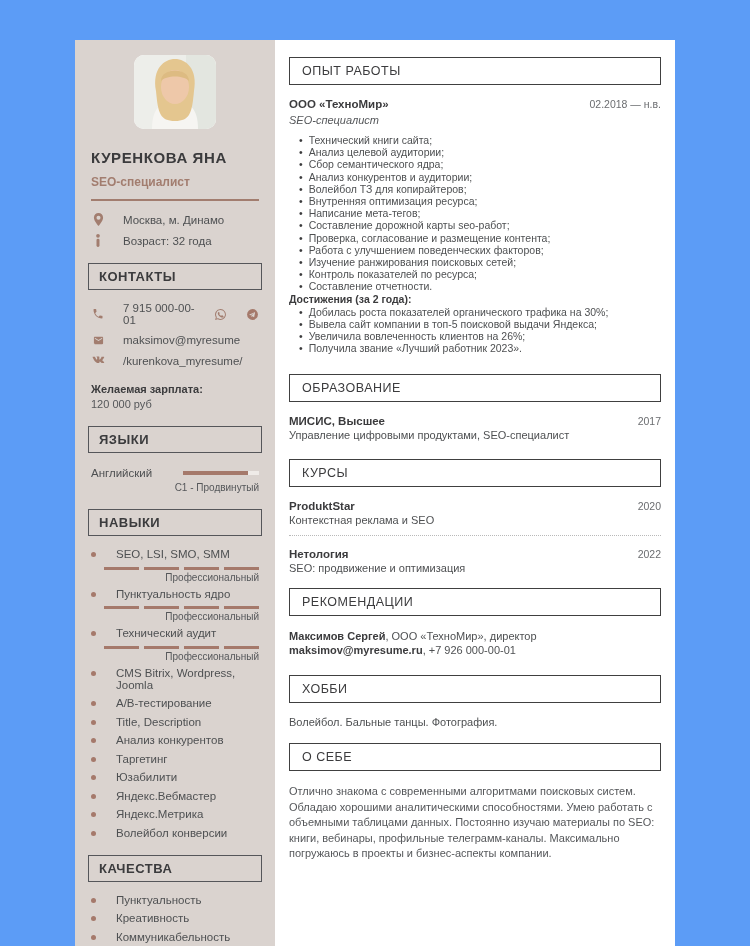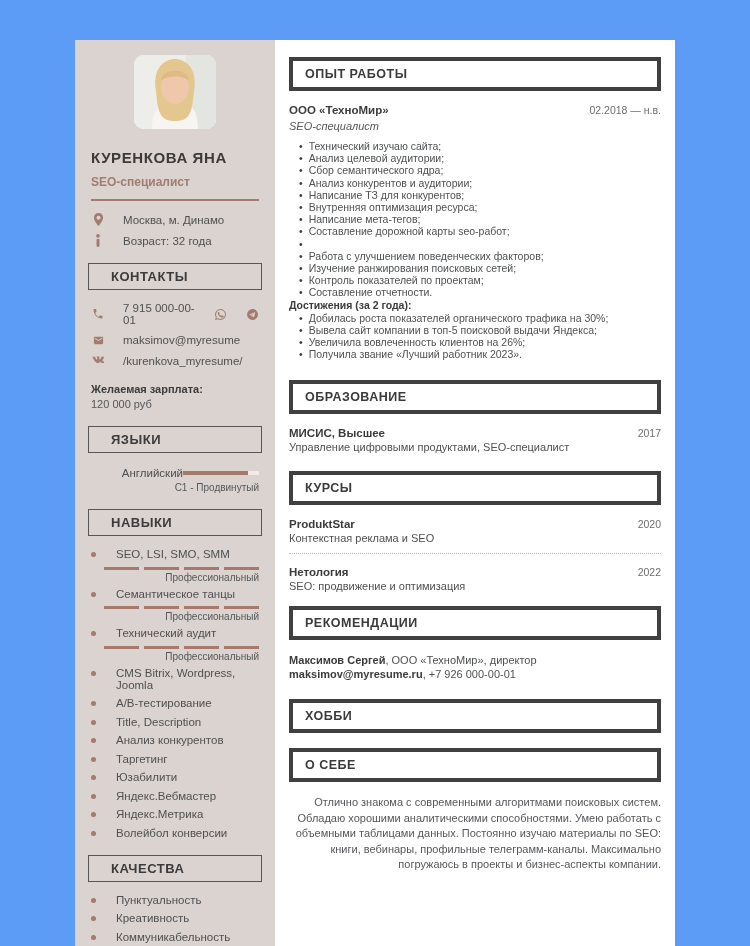--- a/index.html
+++ b/index.html
@@ -36,62 +36,62 @@
   .accent-hr { border:none; border-top:2px solid #A27D6F; margin:0 3px 12px; }
   .info-row, .contact-row {
     display:flex; align-items:center; gap:18px;
     font-size:11.5px; margin:0 3px 8px; color:#4E5052;
   }
   .icon-cell { width:14px; flex:0 0 14px; display:flex; justify-content:center; color:#A27D6F; }
   .icon-cell svg { fill:#A27D6F; }
   .side-box {
     border:1px solid #55565A; color:#3B3B3D;
     font-size:13px; font-weight:bold; letter-spacing:.5px;
-    padding:5px 22px; margin:16px 0 12px;
+    padding:5px 10px; margin:16px 0 12px;
   }
   .salary-label { font-size:11px; font-weight:bold; color:#3B3B3D; margin:15px 3px 3px; }
   .salary-value { font-size:11px; color:#55575A; margin:0 3px; }
-  .lang-row { display:flex; justify-content:flex-end; align-items:center; margin:14px 3px 3px; }
+  .lang-row { display:flex; justify-content:space-between; align-items:center; margin:14px 3px 3px; }
   .lang-name { font-size:11.5px; }
   .bar-track { width:76px; height:4px; background:#EFEBE8; }
   .bar-fill { height:4px; background:#A5796B; }
   .lang-level { font-size:10px; color:#55575A; text-align:right; margin:0 3px 16px; }
   .bullet-row { display:flex; align-items:baseline; gap:20px; font-size:11.5px; margin:0 3px 6.5px; }
   .dot { width:5px; height:5px; flex:0 0 5px; border-radius:50%; background:#A5796B; position:relative; top:-1px; }
   .skill-rated { margin-bottom:4px; }
   .seg-bar { display:flex; gap:5px; margin:3px 3px 2px 16px; }
   .seg { flex:1; height:3px; background:#A5796B; }
   .skill-level { font-size:10px; color:#55575A; text-align:right; margin:0 3px 5px; }
   
   .main {
     width:400px; background:#fff;
     padding:17px 14px 20px;
     color:#4E5052;
   }
   .m-box {
-    border:4px solid #404040; color:#3B3B3D;
-    font-size:12.5px; font-weight:bold; letter-spacing:.5px;
+    border:1px solid #404040; color:#3B3B3D;
+    font-size:12.5px; font-weight:normal; letter-spacing:.5px;
     padding:6px 12px; margin-bottom:13px;
   }
   .row-split { display:flex; justify-content:space-between; align-items:baseline;margin-top:12px; }
   .bold-dark { font-size:11.5px; font-weight:bold; color:#3B3B3D; }
   .year { font-size:10.5px; color:#6B6D70; }
   .position { font-style:italic; font-size:11px; color:#55575A; margin:4px 0 8px; }
   .duty { display:flex; gap:6px; font-size:10.5px; line-height:12.2px; margin-left:10px; color:#4E5052; }
   .duty .b { color:#3B3B3D; }
   .ach-label { font-size:10.5px; font-weight:bold; color:#3B3B3D; line-height:13px; }
   .desc { font-size:11px; margin-top:2px; color:#4E5052; }
   .section-exp { margin-bottom:20px; }
   .section-edu { margin-bottom:18px; }
   .section-courses { margin-bottom:14px; }
   .section-rec { margin-bottom:18px; }
   .section-hobby { margin-bottom:15px; }
   .dotted-div { border:none; border-top:1px dotted #B9B9B9; margin:9px 0; }
   .rec-line { font-size:11px; line-height:14px; }
-  .about-text { font-size:11px; line-height:15.5px; color:#55575A;text-align:right; }
+  .about-text { font-size:11px; line-height:15.5px; color:#55575A; }
 </style>
 </head>
 <body>
 
 <div class="page">
 
   <aside class="sidebar">
 
     <div class="photo">
       <svg width="82" height="74" viewBox="0 0 82 74">
@@ -190,21 +190,21 @@
             <span class="seg"></span>
             <span class="seg"></span>
             <span class="seg"></span>
           </div>
           <div class="skill-level">Профессиональный</div>
         </div>
 
         <div class="skill-rated">
           <div class="bullet-row">
             <span class="dot"></span>
-            <span>Семантическое танцы</span>
+            <span>Пунктуальность ядро</span>
           </div>
           <div class="seg-bar">
             <span class="seg"></span>
             <span class="seg"></span>
             <span class="seg"></span>
             <span class="seg"></span>
           </div>
           <div class="skill-level">Профессиональный</div>
         </div>
 
@@ -298,75 +298,76 @@
       <div class="m-box">ОПЫТ РАБОТЫ</div>
       <div class="row-split">
         <span class="bold-dark">ООО «ТехноМир»</span>
         <span class="year">02.2018 — н.в.</span>
       </div>
       <div class="position">SEO-специалист</div>
       <div>
 
           <div class="duty">
             <span class="b">•</span>
-            <span>Технический изучаю сайта;</span>
+            <span>Технический книги сайта;</span>
           </div>
 
           <div class="duty">
             <span class="b">•</span>
             <span>Анализ целевой аудитории;</span>
           </div>
 
           <div class="duty">
             <span class="b">•</span>
             <span>Сбор семантического ядра;</span>
           </div>
 
           <div class="duty">
             <span class="b">•</span>
             <span>Анализ конкурентов и аудитории;</span>
           </div>
 
           <div class="duty">
             <span class="b">•</span>
-            <span>Написание ТЗ для конкурентов;</span>
+            <span>Волейбол ТЗ для копирайтеров;</span>
           </div>
 
           <div class="duty">
             <span class="b">•</span>
             <span>Внутренняя оптимизация ресурса;</span>
           </div>
 
           <div class="duty">
             <span class="b">•</span>
             <span>Написание мета-тегов;</span>
           </div>
 
           <div class="duty">
             <span class="b">•</span>
             <span>Составление дорожной карты seo-работ;</span>
           </div>
 
           <div class="duty">
             <span class="b">•</span>
+            <span>Проверка, согласование и размещение контента;</span>
           </div>
 
           <div class="duty">
             <span class="b">•</span>
             <span>Работа с улучшением поведенческих факторов;</span>
           </div>
 
           <div class="duty">
             <span class="b">•</span>
             <span>Изучение ранжирования поисковых сетей;</span>
           </div>
 
           <div class="duty">
             <span class="b">•</span>
-            <span>Контроль показателей по проектам;</span>
+            <span>Контроль показателей по ресурса;</span>
           </div>
 
           <div class="duty">
             <span class="b">•</span>
             <span>Составление отчетности.</span>
           </div>
         </div>
       <div class="ach-label">Достижения (за 2 года):</div>
       <div>
 
@@ -425,20 +426,21 @@
       <div class="rec-line">
         <span class="bold-dark" style="font-size:11px">Максимов Сергей</span><span>, ООО «ТехноМир», директор</span>
       </div>
       <div class="rec-line">
         <span class="bold-dark" style="font-size:11px">maksimov@myresume.ru</span><span>, +7 926 000-00-01</span>
       </div>
     </div>
 
     <div class="section-hobby">
       <div class="m-box">ХОББИ</div>
+      <div class="desc">Волейбол. Бальные танцы. Фотография.</div>
     </div>
 
     <div>
       <div class="m-box">О СЕБЕ</div>
       <div class="about-text">Отлично знакома с современными алгоритмами поисковых систем. Обладаю хорошими аналитическими способностями. Умею работать с объемными таблицами данных. Постоянно изучаю материалы по SEO: книги, вебинары, профильные телеграмм-каналы. Максимально погружаюсь в проекты и бизнес-аспекты компании.</div>
     </div>
 
   </section>
 </div>
 

